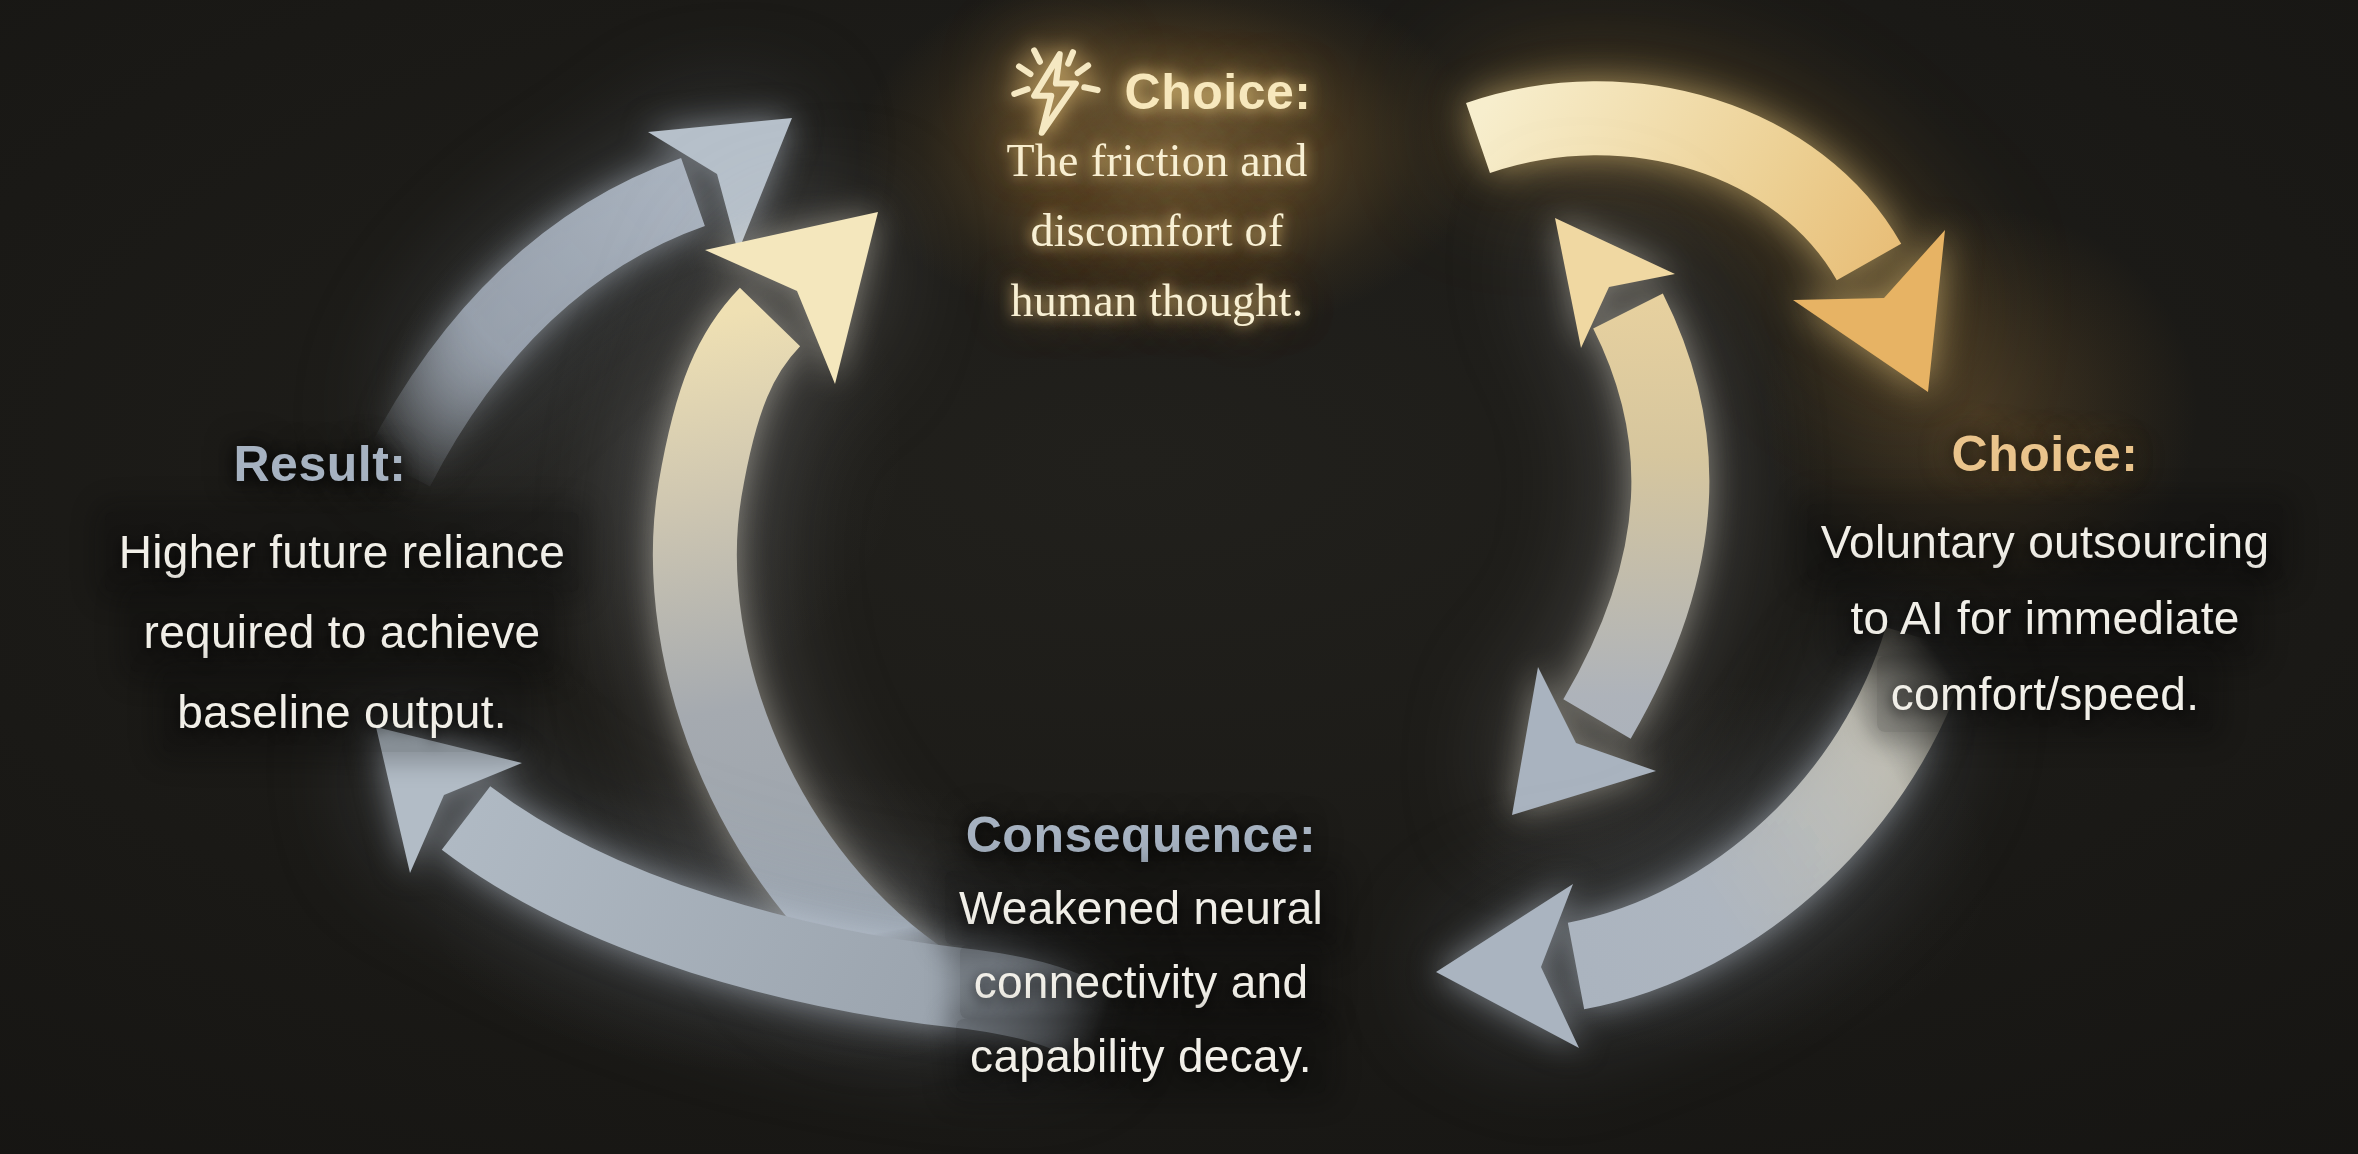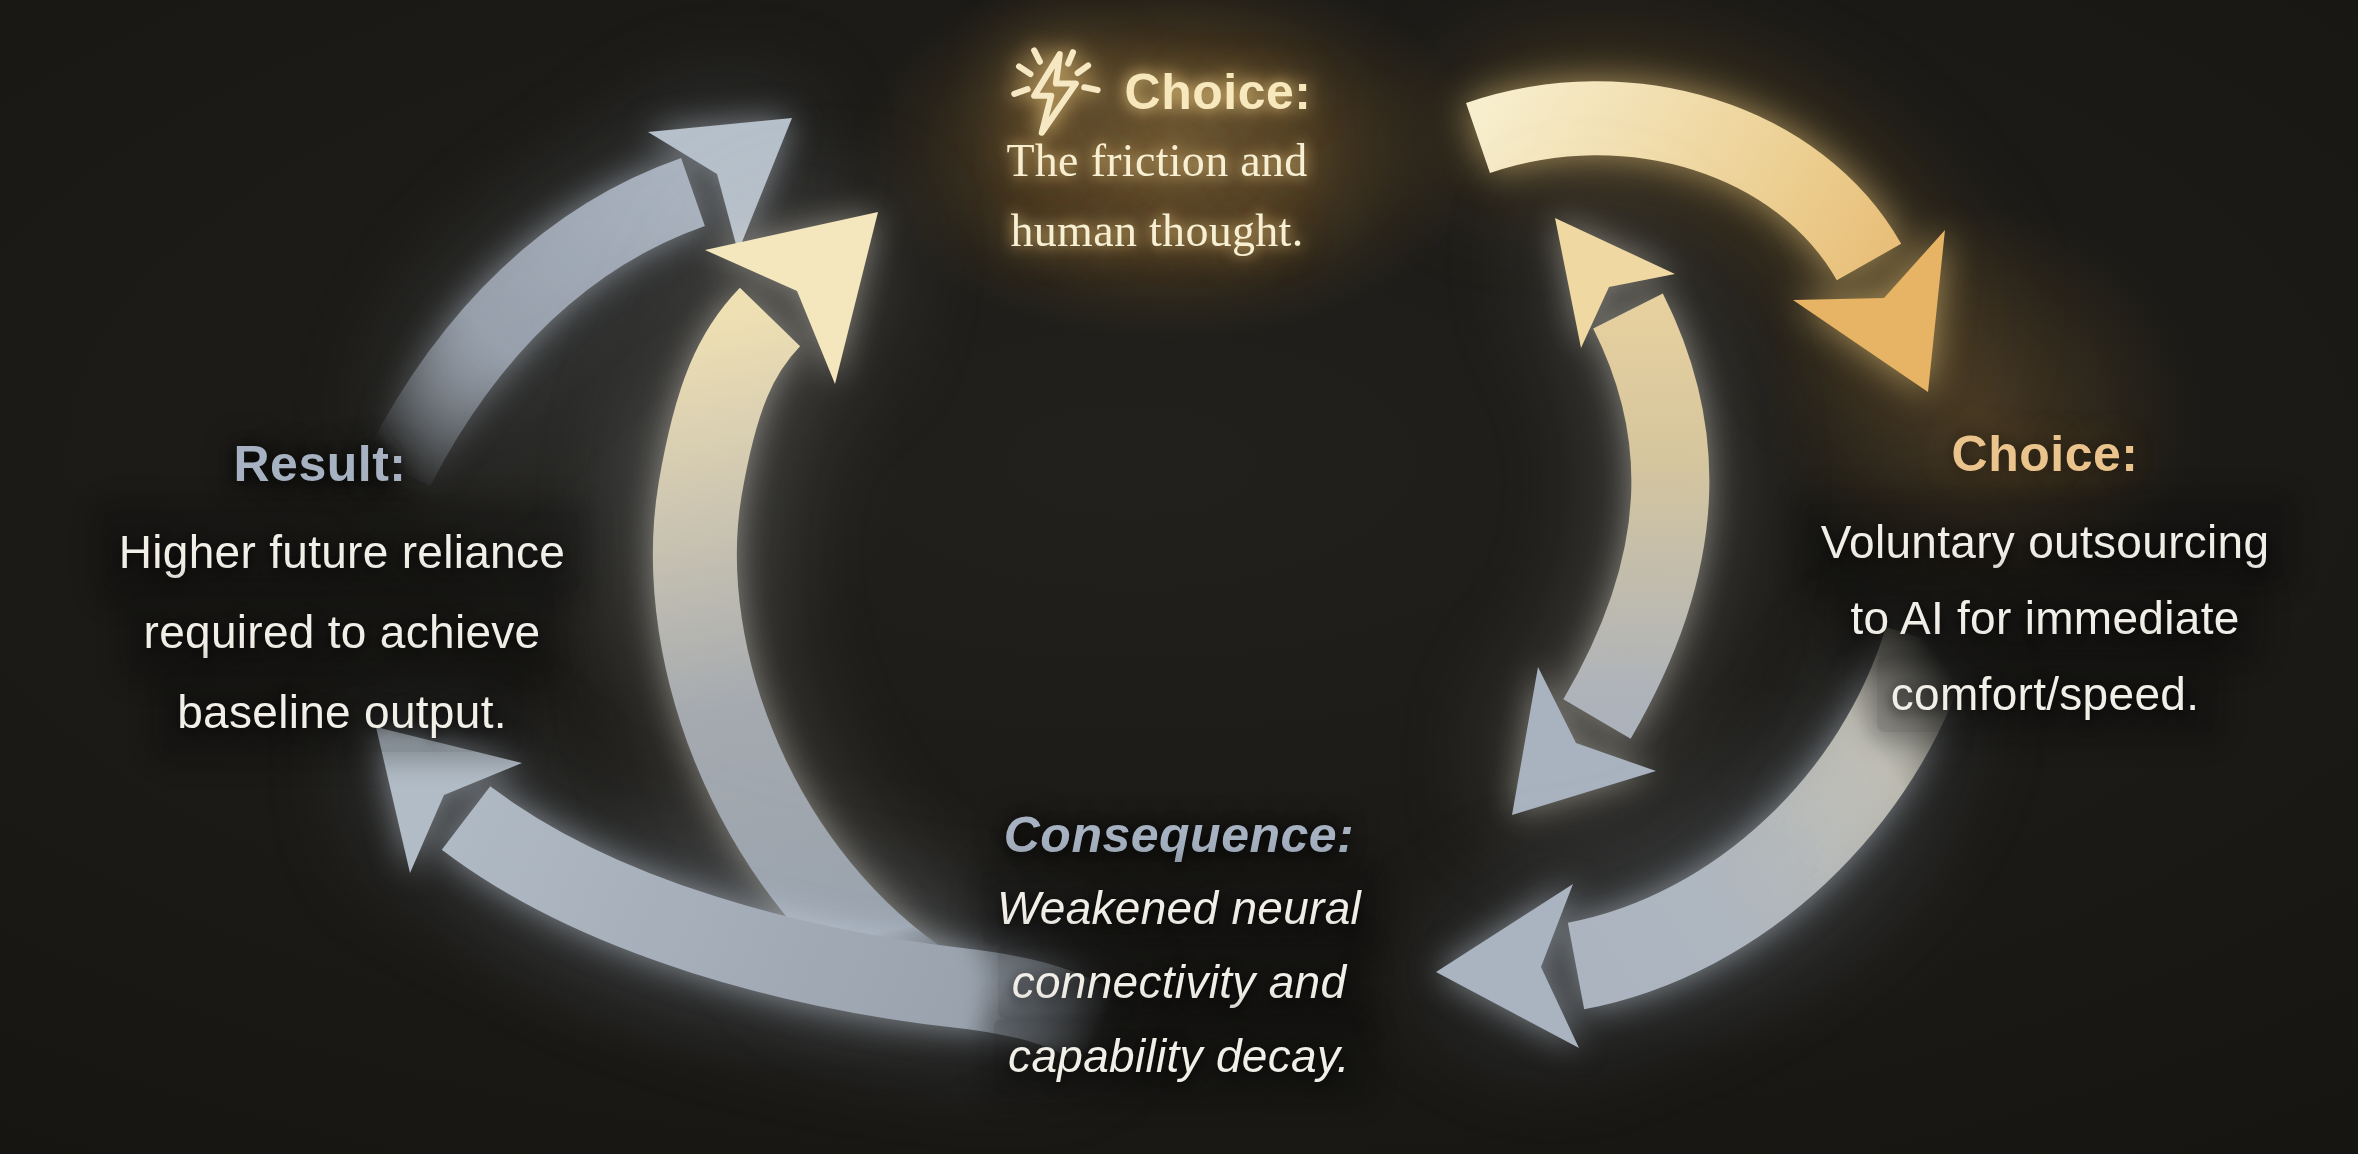--- a/index.html
+++ b/index.html
@@ -22,21 +22,21 @@
 
   svg.arrows{position:absolute;left:0;top:0;}
   .g-gold{filter:blur(.6px) drop-shadow(0 0 18px rgba(252,219,140,.55)) drop-shadow(0 0 60px rgba(204,152,64,.38));}
   .g-cool{filter:blur(.6px) drop-shadow(0 0 16px rgba(214,224,238,.5)) drop-shadow(0 0 55px rgba(170,185,205,.3));}
   .g-mix{filter:blur(.6px) drop-shadow(0 0 16px rgba(232,228,212,.45)) drop-shadow(0 0 55px rgba(195,195,200,.3));}
 
   .node{position:absolute;text-align:center;}
   .node-trigger{left:757px;top:60px;width:800px;}
   .node-choice{left:1700px;top:422px;width:690px;}
   .node-result{left:0px;top:432px;width:640px;}
-  .node-consequence{left:824px;top:803px;width:710px;font-style:italic;}
+  .node-consequence{left:786px;top:803px;width:710px;}
 
   .head-row{display:flex;align-items:center;justify-content:center;height:64px;gap:18px;}
   .bolt{display:inline-flex;width:104px;height:96px;flex:0 0 auto;
     filter:drop-shadow(0 0 10px rgba(255,216,135,.9)) drop-shadow(0 0 34px rgba(255,195,105,.5));}
   .bolt svg{width:104px;height:96px;}
 
   .heading{font-size:50px;font-weight:bold;line-height:64px;margin:0;letter-spacing:.5px;}
   .cool-h{color:#a6b2c1;text-shadow:0 3px 16px rgba(0,0,0,.85), 0 0 30px rgba(0,0,0,.6);}
   .gold-h{color:#eac48c;text-shadow:0 0 18px rgba(0,0,0,.7), 0 0 36px rgba(222,170,90,.35);}
   .bright-h{color:#f7e8bd;text-shadow:0 0 16px rgba(255,219,140,.95), 0 0 48px rgba(255,200,110,.6);}
@@ -147,20 +147,21 @@
             <path d="M33 6 L39 18"></path>
           <path d="M74 8 L69 20"></path>
             <path d="M90 22 L79 30"></path>
             <path d="M100 48 L86 45"></path>
         </svg>
       </span>
       <h2 class="heading bright-h">Choice:</h2>
     </div>
     <div class="body">
       <div class="bl">The friction and</div>
+      <div class="bl">discomfort of</div>
       <div class="bl">human thought.</div>
     </div>
   </section>
 
   <section class="node node-choice">
     <h2 class="heading gold-h">Choice:</h2>
     <div class="body">
       <div class="bl"><span class="bk">Voluntary outsourcing</span></div>
       <div class="bl"><span class="bk">to AI for immediate</span></div>
       <div class="bl"><span class="bk">comfort/speed.</span></div>

